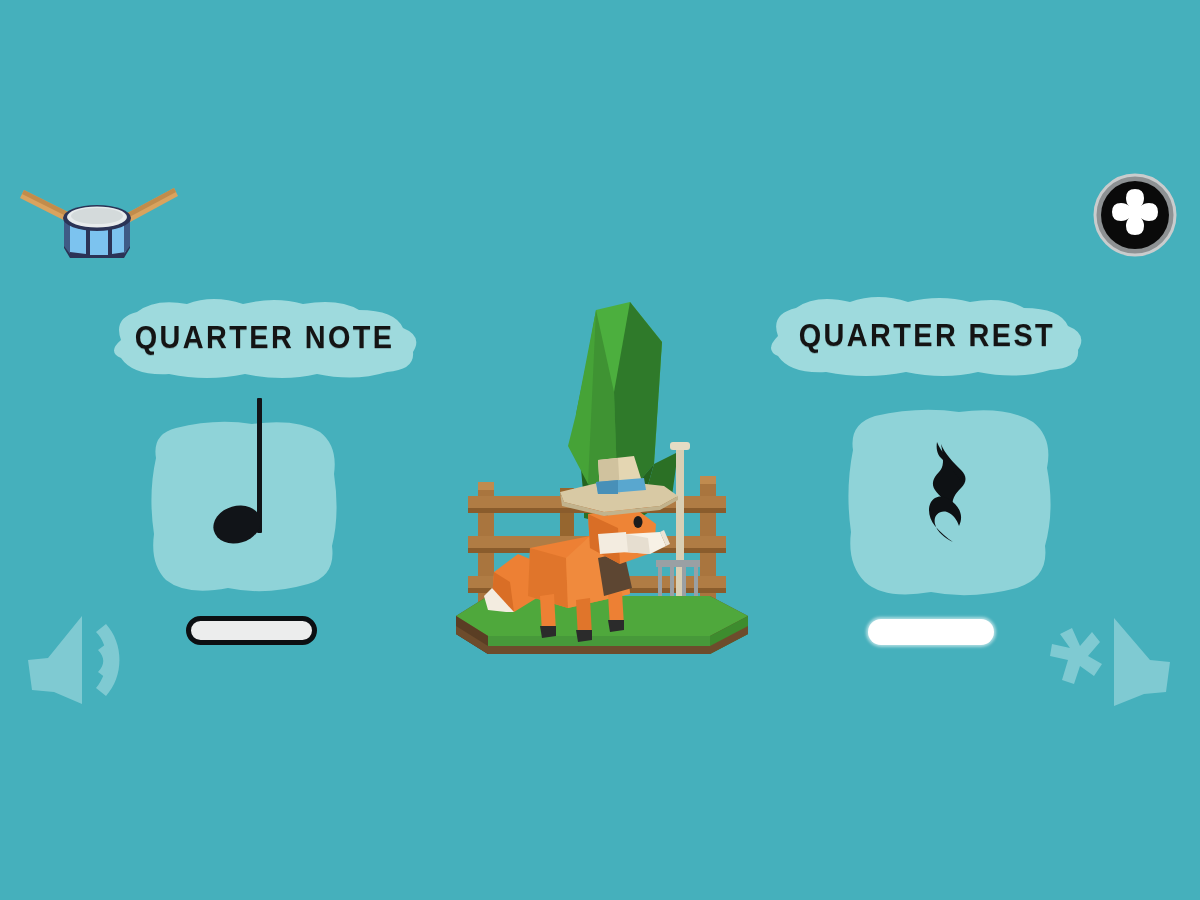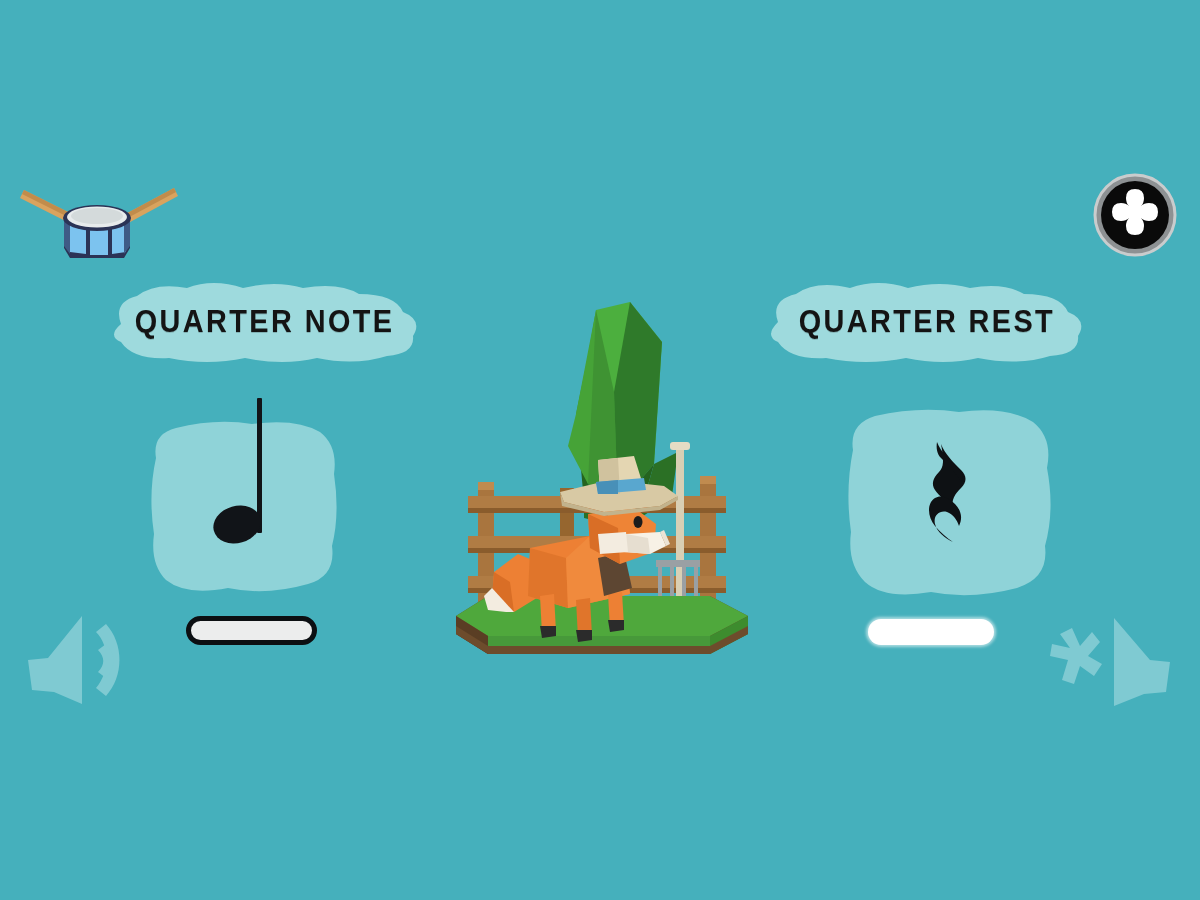--- a/index.html
+++ b/index.html
@@ -46,22 +46,22 @@
     z-index:2;
     font-size:31px;
     font-weight:bold;
     letter-spacing:2.6px;
     color:#141414;
     font-family:"Liberation Sans", sans-serif;
     transform:scaleX(0.93);
     white-space:nowrap;
     text-shadow:0 1px 0 rgba(0,0,0,.18);
   }
-  #label-left  { left:103px;  top:280px; width:324px; height:84px; }
-  #label-right { left:762px;  top:280px; width:330px; height:84px;text-align:center; }
+  #label-left  { left:103px;  top:296px; width:324px; height:84px; }
+  #label-right { left:762px;  top:294px; width:330px; height:84px;text-align:center; }
 
   
   .glyph-card {
     position:absolute;
     display:flex; align-items:center; justify-content:center;
   }
   .glyph-card .card-bg { position:absolute; inset:0; width:100%; height:100%; }
   .glyph-card .glyph-wrap { position:relative; z-index:2; }
   #card-left  { left:146px; top:418px; width:196px; height:176px; }
   #card-right { left:841px; top:406px; width:218px; height:192px; }

